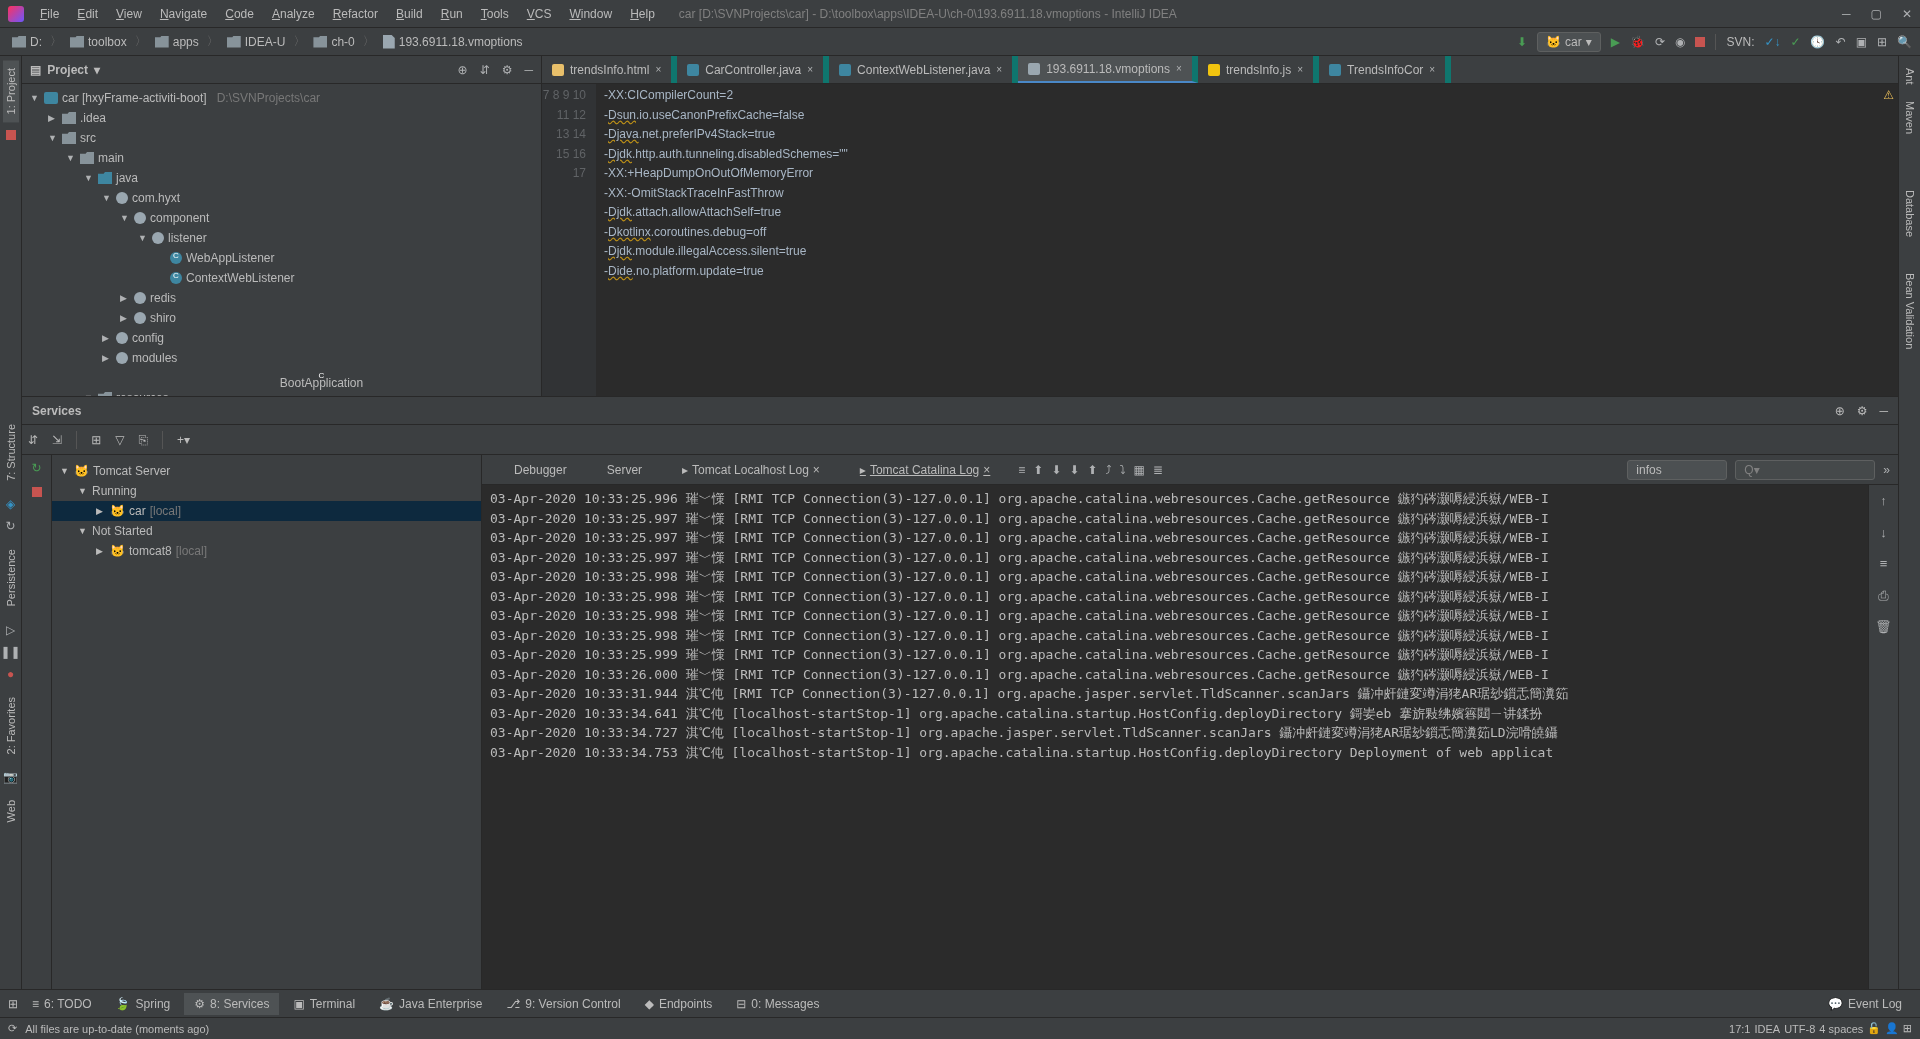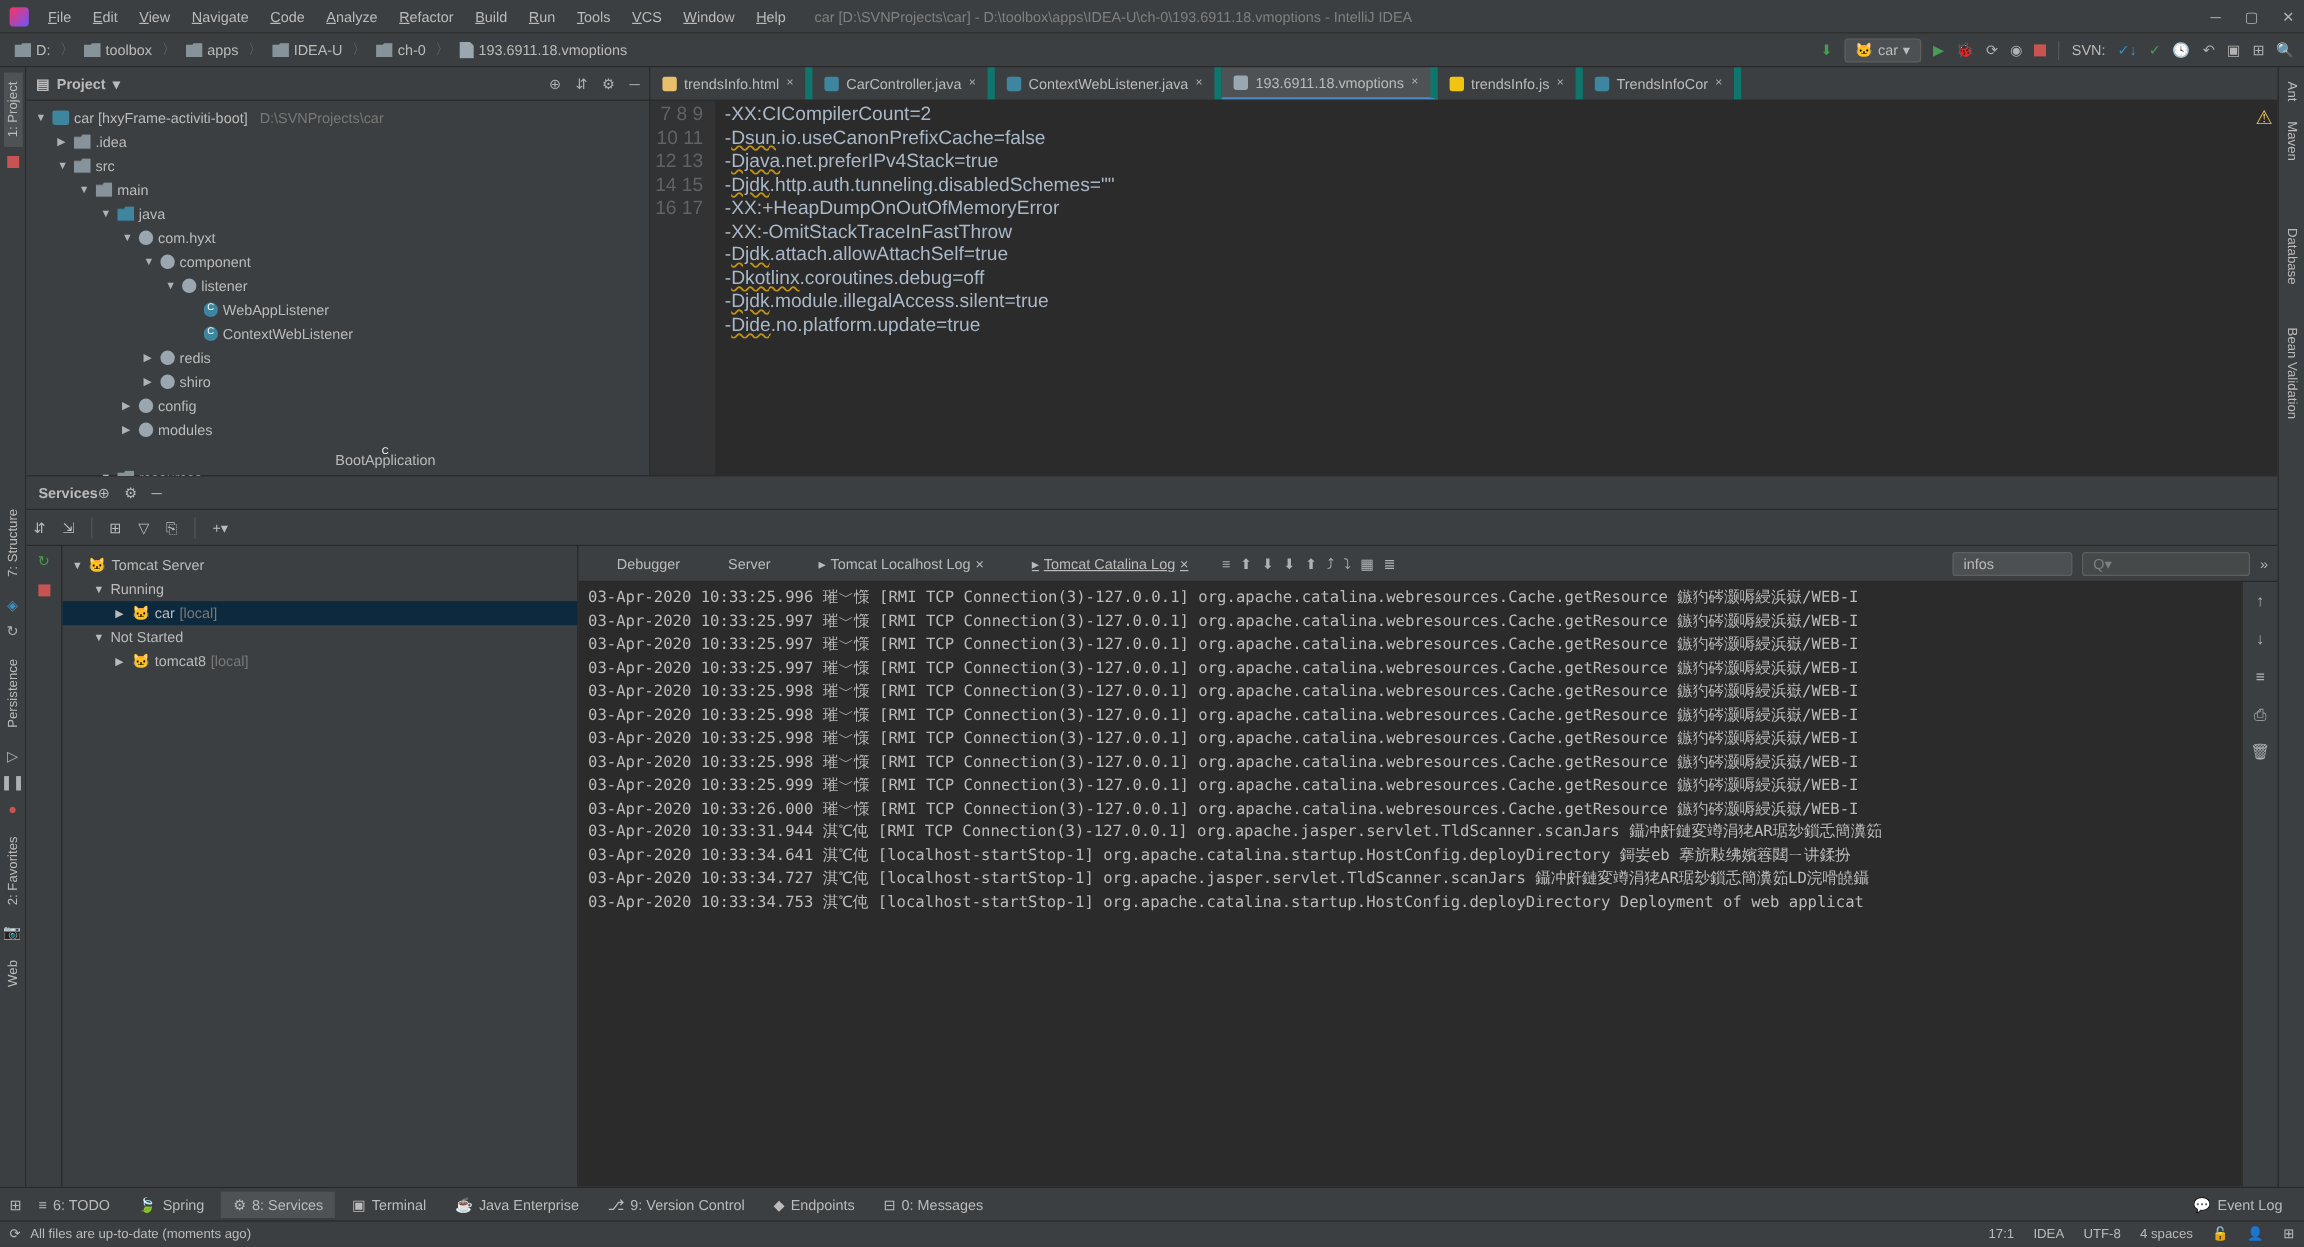--- a/index.html
+++ b/index.html
@@ -46,48 +46,48 @@
 .icon-folder-g { width: 14px; height: 12px; background: #87939A; display: inline-block; clip-path: polygon(0 15%, 40% 15%, 50% 0, 100% 0, 100% 100%, 0 100%); }
 .icon-folder-blue { width: 14px; height: 12px; background: #3E86A0; display: inline-block; clip-path: polygon(0 15%, 40% 15%, 50% 0, 100% 0, 100% 100%, 0 100%); }
 .icon-pkg { width: 12px; height: 12px; background: #9AA7B0; border-radius: 50%; display: inline-block; }
 .icon-class { width: 12px; height: 12px; background: #3E86A0; border-radius: 50%; display: inline-block; position: relative; }
 .icon-class::after { content: 'C'; position: absolute; font-size: 8px; color: #fff; left: 3px; top: -1px; }
 .editor-panel { flex: 1; background: #2B2B2B; display: flex; flex-direction: column; }
 .editor-tabs { height: 28px; background: #3C3F41; display: flex; align-items: center; border-bottom: 1px solid #282828; overflow: hidden; }
 .editor-tab { display: flex; align-items: center; gap: 6px; padding: 0 10px; height: 100%; border-right: 6px solid #0f766e; cursor: pointer; font-size: 12px; }
 .editor-tab.active { background: #4E5254; border-bottom: 2px solid #4A88C7; }
 .editor-tab .close { color: #AFB1B3; font-size: 10px; }
-.editor-body { flex: 1; display: flex; font-family: 'Consolas','JetBrains Mono',monospace; font-size: 16px; position: relative; }
+.editor-body { flex: 1; display: flex; font-family: 'Consolas','JetBrains Mono',monospace; font-size: 12px; position: relative; }
 .gutter-nums { width: 54px; background: #313335; color: #606366; text-align: right; padding: 2px 10px 0 0; line-height: 19.5px; }
 .code-area { flex: 1; padding: 2px 0 0 8px; line-height: 19.5px; color: #A9B7C6; white-space: pre; }
 .code-area .warn { text-decoration: underline wavy #BE9117; }
 .editor-marker { position: absolute; top: 4px; right: 4px; color: #F2C55C; }
 .services-panel { flex: 1; border-top: 1px solid #282828; display: flex; flex-direction: column; background: #3C3F41; }
-.services-header { height: 28px; display: flex; align-items: center; justify-content: flex-start; padding: 0 10px; border-bottom: 1px solid #282828; }
+.services-header { height: 28px; display: flex; align-items: center; justify-content: space-between; padding: 0 10px; border-bottom: 1px solid #282828; }
 .services-toolbar { height: 30px; display: flex; align-items: center; padding: 0 6px; gap: 14px; border-bottom: 1px solid #282828; }
 .services-toolbar .sep { width: 1px; height: 18px; background: #555; }
 .services-body { flex: 1; display: flex; overflow: hidden; }
 .svc-left-gutter { width: 30px; border-right: 1px solid #282828; display: flex; flex-direction: column; align-items: center; padding-top: 6px; gap: 12px; }
 .svc-tree { width: 430px; border-right: 1px solid #282828; padding: 6px 0; }
 .svc-tree-row { display: flex; align-items: center; height: 20px; padding-left: 8px; gap: 4px; cursor: pointer; }
 .svc-tree-row.selected { background: #0D293E; }
 .svc-right { flex: 1; display: flex; flex-direction: column; }
 .svc-tabs { height: 30px; display: flex; align-items: center; border-bottom: 1px solid #282828; padding: 0 8px; gap: 8px; }
 .svc-tabs .tab { padding: 4px 8px; cursor: pointer; display: flex; align-items: center; gap: 4px; margin-left: 16px; }
 .svc-tabs .tab.u { text-decoration: underline; }
 .svc-tabs .dropdown { margin-left: auto; background: #4C5052; border: 1px solid #5E6060; padding: 2px 24px 2px 8px; border-radius: 3px; width: 100px; }
 .svc-tabs .search { background: #45494A; border: 1px solid #5E6060; padding: 2px 8px; border-radius: 3px; width: 140px; color: #808080; }
 .console { flex: 1; background: #2B2B2B; font-family: 'Consolas',monospace; font-size: 13px; padding: 4px 8px; overflow: hidden; white-space: pre; line-height: 19.5px; color: #BBBBBB; position: relative; }
 .console-gutter { position: absolute; right: 0; top: 0; width: 30px; height: 100%; border-left: 1px solid #282828; background: #3C3F41; display: flex; flex-direction: column; align-items: center; padding-top: 6px; gap: 12px; }
 .bottom-tabs { height: 28px; background: #3C3F41; border-top: 1px solid #282828; display: flex; align-items: center; padding: 0 8px; gap: 4px; }
 .bottom-tabs .btab { padding: 4px 10px; cursor: pointer; display: flex; align-items: center; gap: 5px; font-size: 12px; }
 .bottom-tabs .btab.active { background: #4E5254; }
 .bottom-tabs .spacer { flex: 1; }
 .statusbar { height: 22px; background: #3C3F41; border-top: 1px solid #282828; display: flex; align-items: center; padding: 0 8px; font-size: 11px; justify-content: space-between; }
-.statusbar .right { display: flex; gap: 16px; align-items: center; }
+.statusbar .right { display: flex; gap: 4px; align-items: center; }
 </style>
 </head>
 <body>
 
 <div class="titlebar">
   <div class="logo"></div>
   <div class="menu" id="main-menu">
       <span><u>F</u>ile</span>
       <span><u>E</u>dit</span>
       <span><u>V</u>iew</span>

